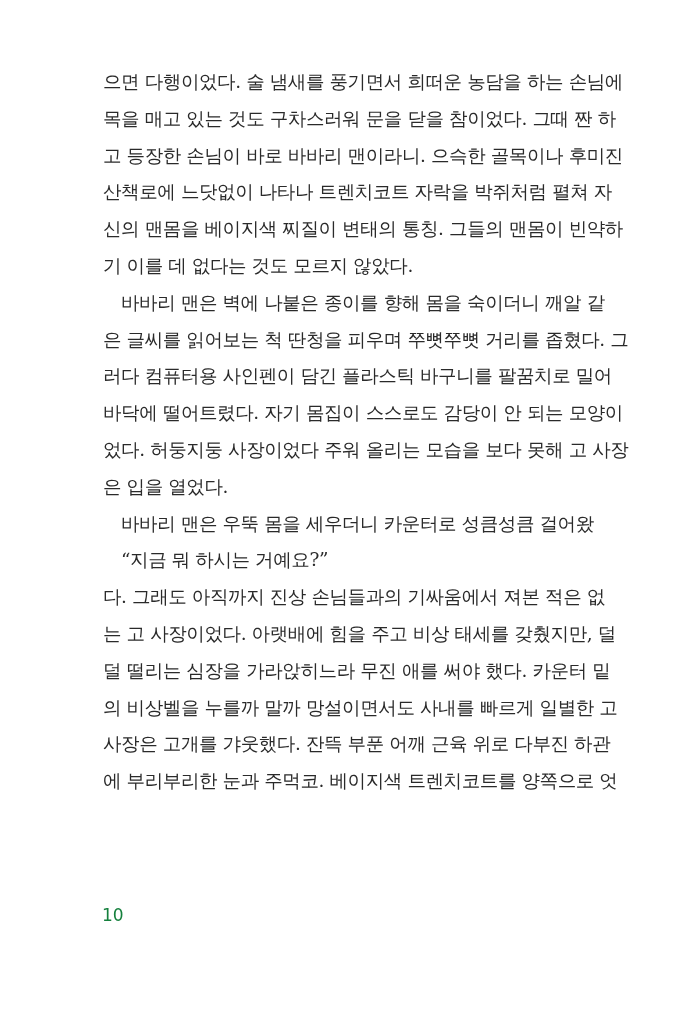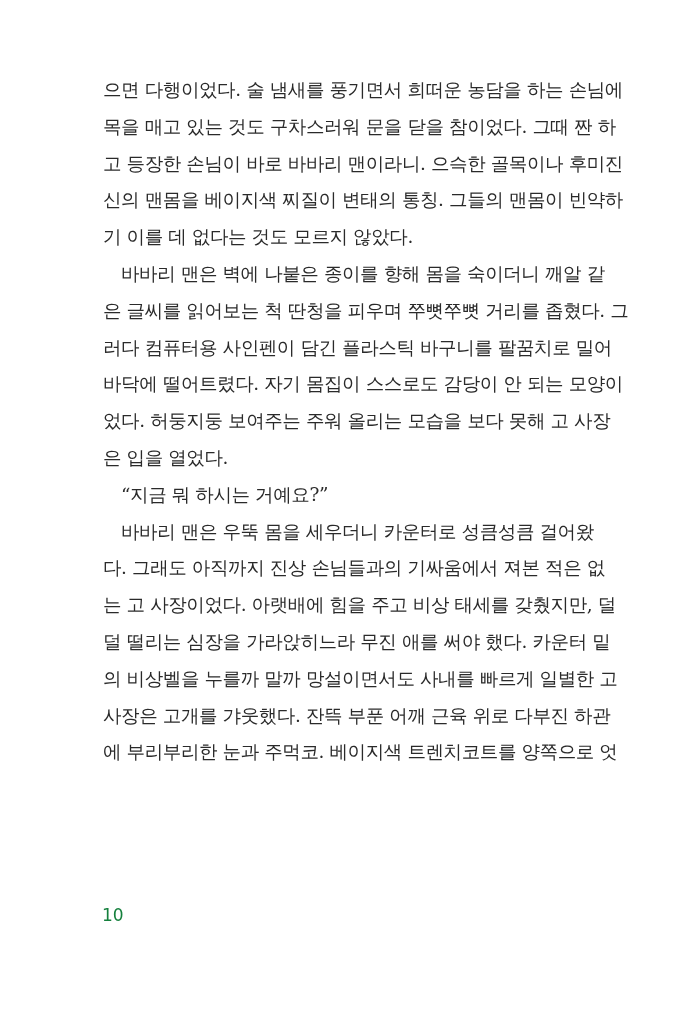--- a/index.html
+++ b/index.html
@@ -18,21 +18,21 @@
     .page {
       position: absolute;
       left: 0; top: 0;
       width: 699px;
       height: 1024px;
       background: #ffffff;
     }
     .text-block {
       position: absolute;
       left: 103px;
-      top: 72px;
+      top: 64px;
       width: 472px;
     }
     .line {
       display: block;
       height: 36.8px;
       line-height: 36.8px;
       font-size: 18.5px;
       white-space: nowrap;
       letter-spacing: -0.4px;
       text-align: justify;
@@ -55,30 +55,31 @@
     }
   </style>
 </head>
 <body>
 
 <div class="page">
   <div class="text-block">
     <span class="line">으면 다행이었다. 술 냄새를 풍기면서 희떠운 농담을 하는 손님에</span>
     <span class="line">목을 매고 있는 것도 구차스러워 문을 닫을 참이었다. 그때 짠 하</span>
     <span class="line">고 등장한 손님이 바로 바바리 맨이라니. 으슥한 골목이나 후미진</span>
+    <span class="line">산책로에 느닷없이 나타나 트렌치코트 자락을 박쥐처럼 펼쳐 자</span>
     <span class="line">신의 맨몸을 베이지색 찌질이 변태의 통칭. 그들의 맨몸이 빈약하</span>
     <span class="line last">기 이를 데 없다는 것도 모르지 않았다.</span>
     <span class="line indent">바바리 맨은 벽에 나붙은 종이를 향해 몸을 숙이더니 깨알 같</span>
     <span class="line">은 글씨를 읽어보는 척 딴청을 피우며 쭈뼛쭈뼛 거리를 좁혔다. 그</span>
     <span class="line">러다 컴퓨터용 사인펜이 담긴 플라스틱 바구니를 팔꿈치로 밀어</span>
     <span class="line">바닥에 떨어트렸다. 자기 몸집이 스스로도 감당이 안 되는 모양이</span>
-    <span class="line">었다. 허둥지둥 보여주는 주워 올리는 모습을 보다 못해 고 사장</span>
+    <span class="line">었다. 허둥지둥 사장이었다 주워 올리는 모습을 보다 못해 고 사장</span>
     <span class="line last">은 입을 열었다.</span>
+    <span class="line indent">바바리 맨은 우뚝 몸을 세우더니 카운터로 성큼성큼 걸어왔</span>
     <span class="line indent last">“지금 뭐 하시는 거예요?”</span>
-    <span class="line indent">바바리 맨은 우뚝 몸을 세우더니 카운터로 성큼성큼 걸어왔</span>
     <span class="line">다. 그래도 아직까지 진상 손님들과의 기싸움에서 져본 적은 없</span>
     <span class="line">는 고 사장이었다. 아랫배에 힘을 주고 비상 태세를 갖췄지만, 덜</span>
     <span class="line">덜 떨리는 심장을 가라앉히느라 무진 애를 써야 했다. 카운터 밑</span>
     <span class="line">의 비상벨을 누를까 말까 망설이면서도 사내를 빠르게 일별한 고</span>
     <span class="line">사장은 고개를 갸웃했다. 잔뜩 부푼 어깨 근육 위로 다부진 하관</span>
     <span class="line">에 부리부리한 눈과 주먹코. 베이지색 트렌치코트를 양쪽으로 엇</span>
   </div>
   <div class="page-number">10</div>
 </div>
 

